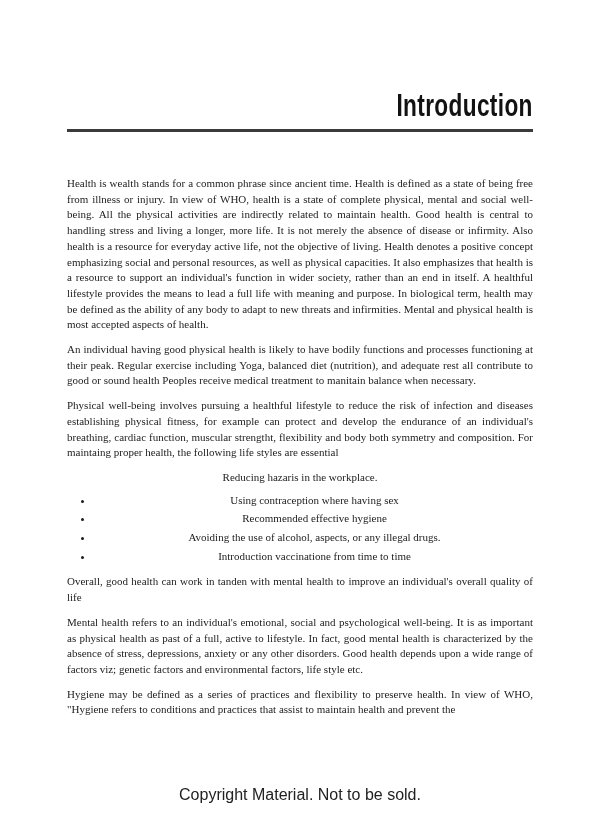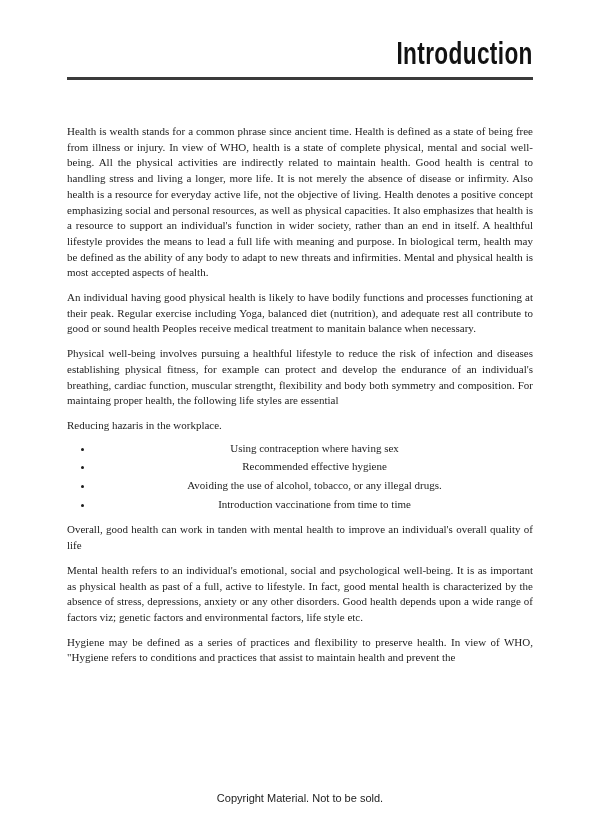--- a/index.html
+++ b/index.html
@@ -13,21 +13,21 @@
     height: 824px;
     margin: 0;
     background: #ffffff;
     box-sizing: border-box;
     padding: 0 67px;
     overflow: hidden;
     font-family: "Liberation Serif", serif;
     color: #1c1c1c;
   }
   .title-wrap {
-    padding-top: 38px;
+    padding-top: 90px;
     text-align: right;
     white-space: nowrap;
   }
   .title {
     display: inline-block;
     font-family: "Liberation Sans", sans-serif;
     font-weight: 700;
     font-size: 31px;
     line-height: 1;
     color: #121212;
@@ -44,41 +44,41 @@
   .body-text {
     margin-top: 44px;
     font-size: 11px;
     line-height: 15.7px;
     text-align: justify;
   }
   .body-text p {
     margin: 0 0 9px 0;
   }
   .body-text p.lead-in {
-    text-align: left;
+    text-align: center;
     margin-bottom: 7px;
   }
   .bullet-list {
     list-style: disc;
     margin: 0 0 10px 0;
     padding: 0 0 0 27px;
   }
   .bullet-list li {
     margin: 0 0 3px 0;
     padding-left: 2px;
     text-align: center;
   }
   .page-footer {
     position: absolute;
     left: 0;
     right: 0;
     bottom: 20px;
     text-align: center;
     font-family: "Liberation Sans", sans-serif;
-    font-size: 11px;
+    font-size: 16px;
     color: #222222;
   }
 </style>
 </head>
 <body>
 
 <div class="page">
 
   <div class="title-wrap">
     <span class="title">Introduction</span>
@@ -92,21 +92,21 @@
 
     <p>An individual having good physical health is likely to have bodily functions and processes functioning at their peak. Regular exercise including Yoga, balanced diet (nutrition), and adequate rest all contribute to good or sound health Peoples receive medical treatment to manitain balance when necessary.</p>
 
     <p>Physical well-being involves pursuing a healthful lifestyle to reduce the risk of infection and diseases establishing physical fitness, for example can protect and develop the endurance of an individual's breathing, cardiac function, muscular strengtht, flexibility and body both symmetry and composition. For maintaing proper health, the following life styles are essential</p>
 
     <p class="lead-in">Reducing hazaris in the workplace.</p>
 
     <ul class="bullet-list">
       <li>Using contraception where having sex</li>
       <li>Recommended effective hygiene</li>
-      <li>Avoiding the use of alcohol, tobacco, or any illegal drugs.</li>
+      <li>Avoiding the use of alcohol, aspects, or any illegal drugs.</li>
       <li>Introduction vaccinatione from time to time</li>
     </ul>
 
     <p>Overall, good health can work in tanden with mental health to improve an individual's overall quality of life</p>
 
     <p>Mental health refers to an individual's emotional, social and psychological well-being. It is as important as physical health as past of a full, active to lifestyle. In fact, good mental health is characterized by the absence of stress, depressions, anxiety or any other disorders. Good health depends upon a wide range of factors viz; genetic factors and environmental factors, life style etc.</p>
 
     <p>Hygiene may be defined as a series of practices and flexibility to preserve health. In view of WHO, "Hygiene refers to conditions and practices that assist to maintain health and prevent the</p>
 
   </div>

